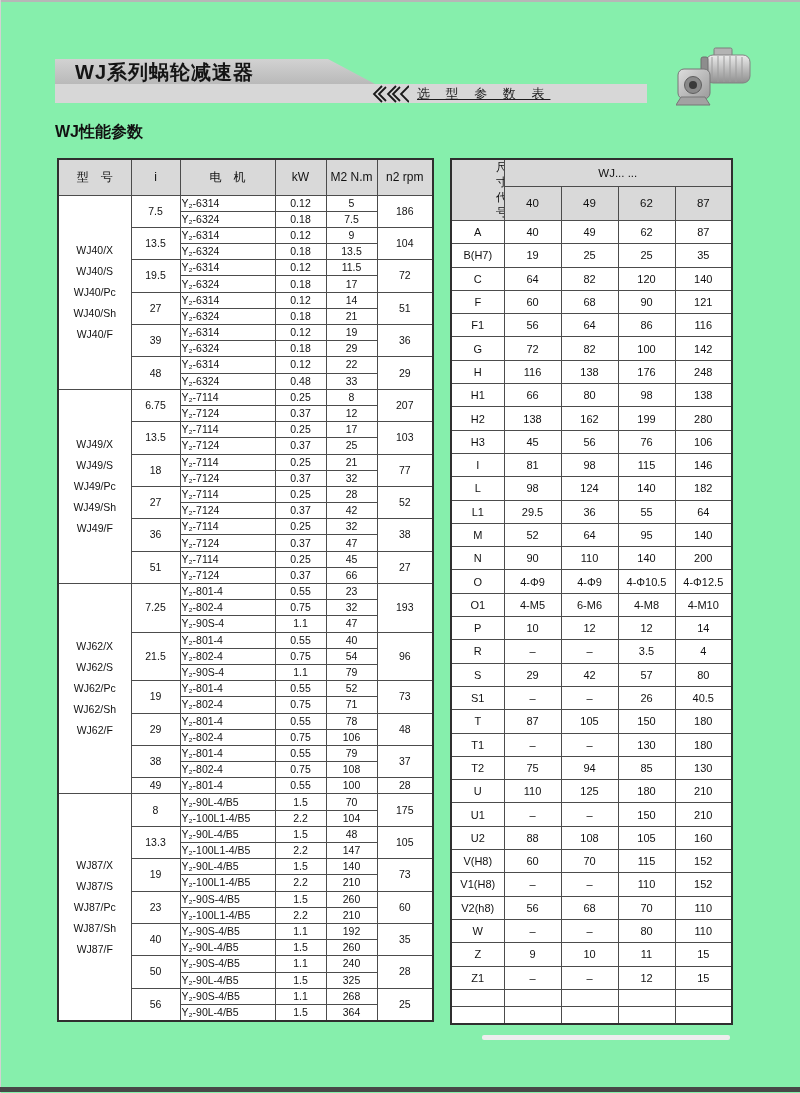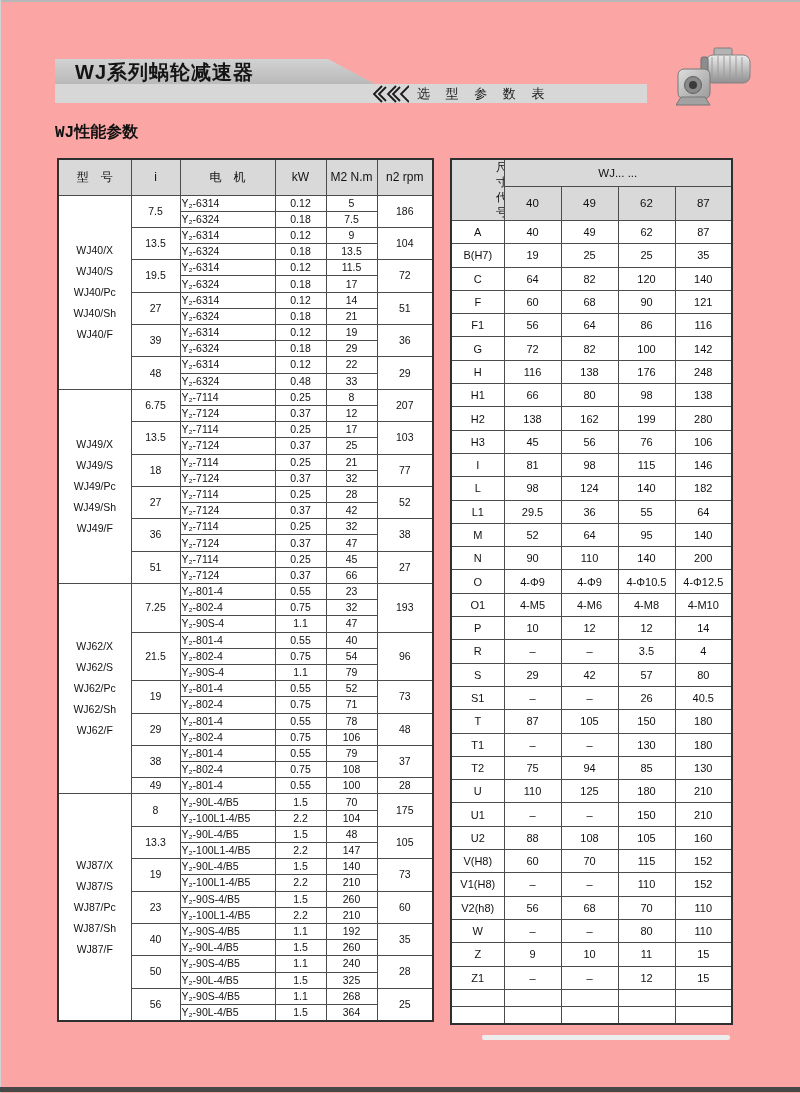--- a/index.html
+++ b/index.html
@@ -1,18 +1,18 @@
 <!DOCTYPE html>
 <html style="--header-bg: #d9d9d9; --band-light: #d7d7d7; --bottom-bar: #474747;"><head>
 <meta charset="utf-8">
 <style>
   * { margin:0; padding:0; box-sizing:border-box; }
   html,body { background:#ffffff; }
   .page {
-    position:relative; width:800px; height:1093px; background:#fca5a5;
+    position:relative; width:800px; height:1093px; background:#86efac;
     font-family:"Liberation Sans","DejaVu Sans",sans-serif; color:#1a1a1a;
     overflow:hidden;
   }
   .top-line  { position:absolute; top:0; left:0; width:100%; height:2px; background:#b7b7b7; }
   .left-line { position:absolute; top:0; left:0; width:1px; height:100%; background:#d2d2d2; }
   .bottom-bar{ position:absolute; bottom:1px; left:0; width:100%; height:5px; background:var(--bottom-bar,#474747); }
 
   .banner-title {
     position:absolute; left:55px; top:59px; width:320px; height:25px;
     background:linear-gradient(180deg,#d2d2d2 0%,#b9b9b9 100%);
@@ -22,25 +22,25 @@
     display:block; padding-left:20px; line-height:26px;
     font-size:20px; font-weight:bold; letter-spacing:1px; color:#141414;
     white-space:nowrap;
   }
   .banner-sub {
     position:absolute; left:55px; top:84px; width:592px; height:19px;
     background:var(--band-light,#d7d7d7); display:flex; align-items:center;
   }
   .banner-sub .chevrons { margin-left:316px; flex:0 0 auto; }
   .banner-sub .sub-text {
-    margin-left:8px; font-size:13px; letter-spacing:6px; color:#1c1c1c; white-space:nowrap;
+    margin-left:8px; font-size:13px; letter-spacing:6px; color:#1c1c1c; white-space:nowrap;text-decoration:underline;
   }
   .product { position:absolute; left:676px; top:47px; }
 
-  .section-title { position:absolute; left:55px; top:122px; font-size:16px; font-weight:600; color:#111;font-family:Liberation Mono, monospace; }
+  .section-title { position:absolute; left:55px; top:122px; font-size:16px; font-weight:600; color:#111; }
 
   table { border-collapse:collapse; table-layout:fixed; background:#fff; }
   #perf-table { position:absolute; left:57px; top:158px; width:375px; border:2px solid #2f2f2f; }
   #dim-table  { position:absolute; left:450px; top:158px; width:281px; border:2px solid #2f2f2f; }
   th, td { border:1px solid #4c4c4c; text-align:center; vertical-align:middle; overflow:hidden; }
   th { background:var(--header-bg,#d9d9d9); font-weight:normal; }
 
   #perf-table th { height:36px; font-size:12px; color:#111;margin-top:9px; }
   #perf-table td { height:16.2px; font-size:10.5px; line-height:1.05; padding:0 1px; color:#111; }
   #perf-table td.motor-cell { text-align:left; white-space:nowrap; }
@@ -600,21 +600,21 @@
         <tr>
           <td>O</td>
           <td>4-Φ9</td>
           <td>4-Φ9</td>
           <td>4-Φ10.5</td>
           <td>4-Φ12.5</td>
         </tr>
         <tr>
           <td>O1</td>
           <td>4-M5</td>
-          <td>4-M6</td>
+          <td>6-M6</td>
           <td>4-M8</td>
           <td>4-M10</td>
         </tr>
         <tr>
           <td>P</td>
           <td>10</td>
           <td>12</td>
           <td>12</td>
           <td>14</td>
         </tr>

